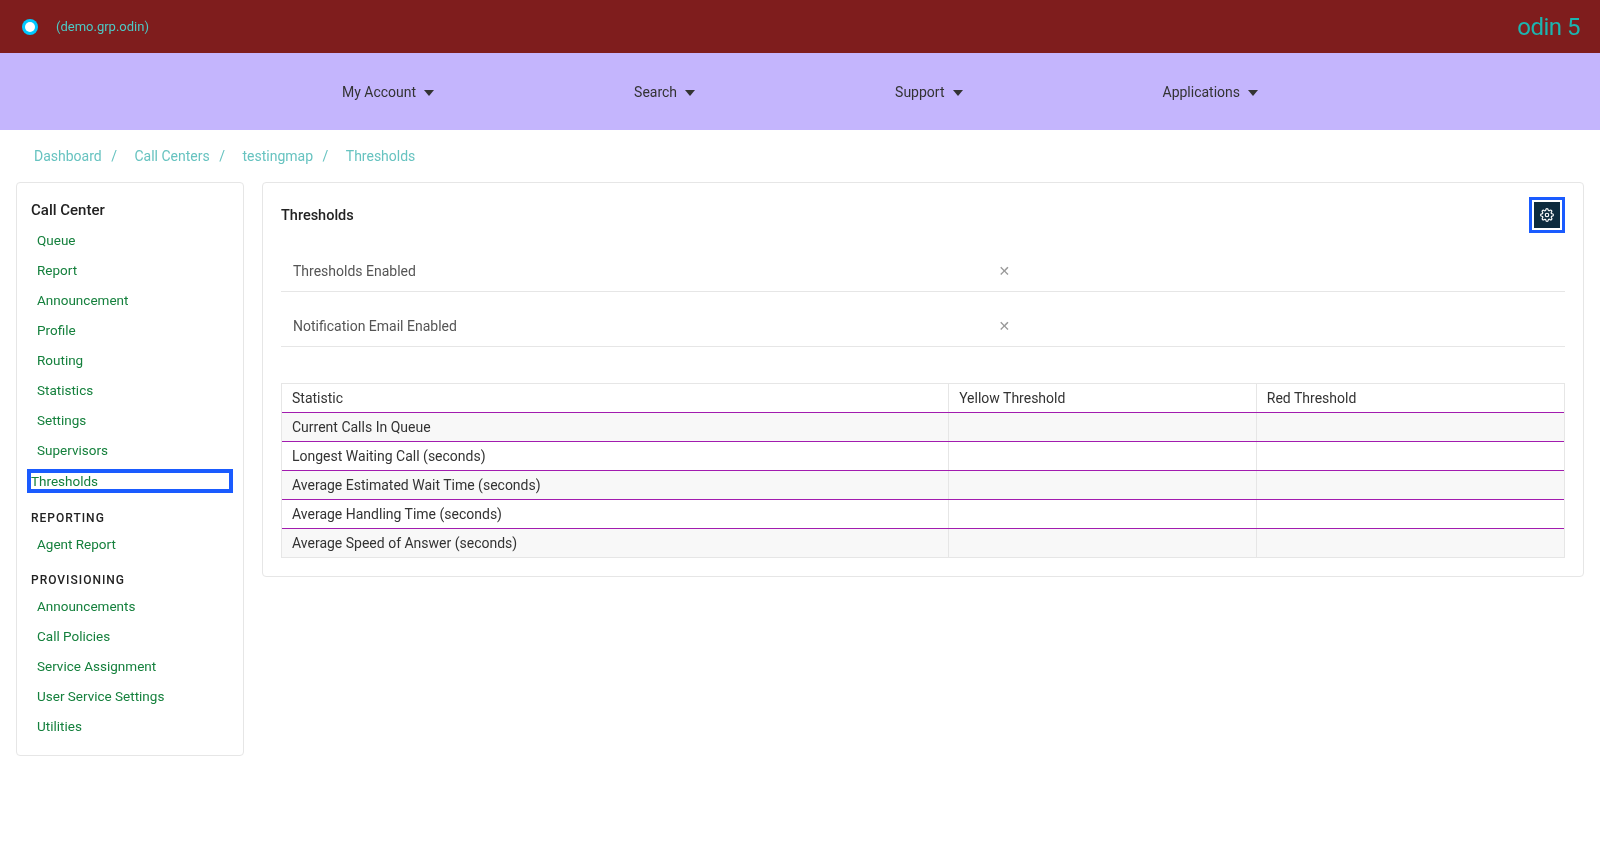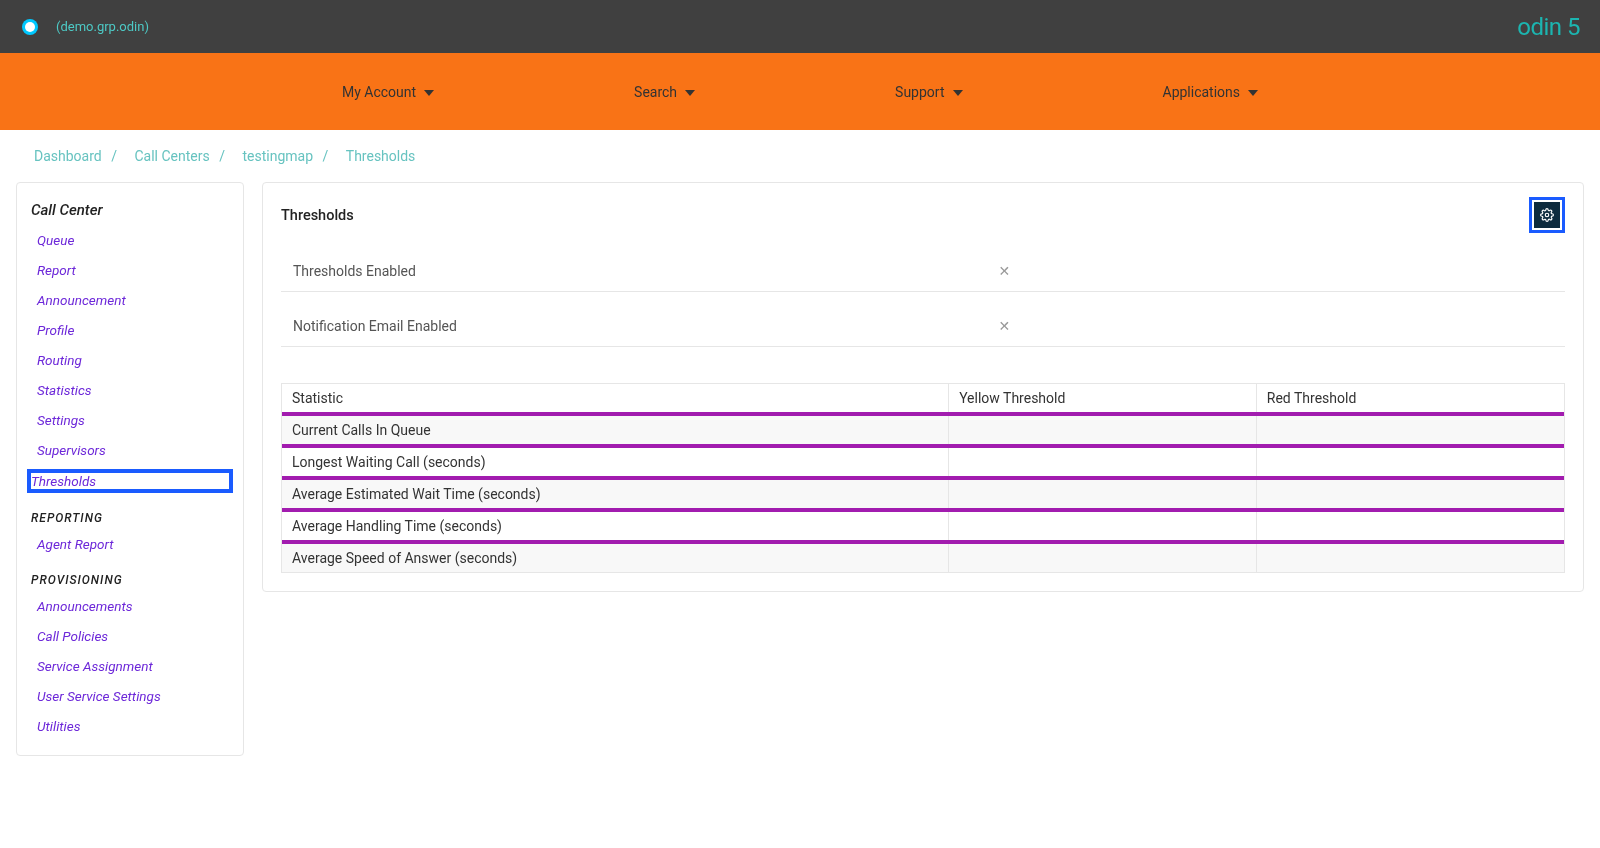--- a/index.html
+++ b/index.html
@@ -1,46 +1,46 @@
 <!DOCTYPE html>
 <html><head>
   <meta charset="utf-8">
   <style>
     * { margin: 0; padding: 0; box-sizing: border-box; font-family: -apple-system, BlinkMacSystemFont, "Segoe UI", Roboto, Helvetica, Arial, sans-serif; }
     body { background: #fff; color: #333; font-size: 14px; }
-    .topbar { background: #404040; height: 53px; display: flex; align-items: center; justify-content: space-between; padding: 0 20px 0 22px; }
+    .topbar { background: #7f1d1d; height: 53px; display: flex; align-items: center; justify-content: space-between; padding: 0 20px 0 22px; }
     .topbar-left { display: flex; align-items: center; gap: 18px; }
     .topbar-dot { width: 16px; height: 16px; border-radius: 50%; background: #00c8ff; display:flex; align-items:center; justify-content:center;}
     .topbar-dot-inner { width:10px; height:10px; border-radius:50%; background:#fff;}
     .topbar-env { color: #4dc9c5; font-size: 13px; }
     .topbar-brand { color: #1cb5b0; font-size: 24px; font-weight: 400; letter-spacing: -0.5px;}
-    .menu-bar { background: #f97316; height: 77px; display: flex; align-items: center; justify-content: center; gap: 200px; }
+    .menu-bar { background: #c4b5fd; height: 77px; display: flex; align-items: center; justify-content: center; gap: 200px; }
     .menu-item { display: flex; align-items: center; gap: 8px; color: #333; font-size: 14px; cursor: pointer; }
     .chevron-down { width: 0; height: 0; border-left: 5px solid transparent; border-right: 5px solid transparent; border-top: 6px solid #333; margin-top:2px;}
     .breadcrumb { padding: 18px 26px; font-size: 14px; }
     .breadcrumb a { color: #67c3c0; text-decoration: none; margin-left: 8px; }
     .breadcrumb .sep { color: #67c3c0; margin: 0 6px; }
     .content-wrap { display: flex; gap: 18px; padding: 0 16px 20px 16px; align-items: flex-start; }
-    .sidebar { width: 228px; border: 1px solid #e6e6e6; border-radius: 4px; background: #fff; padding: 14px 0 14px 0; font-style: italic; }
+    .sidebar { width: 228px; border: 1px solid #e6e6e6; border-radius: 4px; background: #fff; padding: 14px 0 14px 0; }
     .sidebar-title { font-size: 15px; font-weight: 500; color: #222; padding: 4px 14px 6px 14px; }
     .sidebar-section { font-size: 12px; color: #222; letter-spacing: 1px; padding: 14px 14px 4px 14px; font-weight:500;}
-    .sidebar-item { display: block; padding: 7px 20px; color: #6d28d9; font-size: 13.5px; cursor: pointer; }
+    .sidebar-item { display: block; padding: 7px 20px; color: #15803d; font-size: 13.5px; cursor: pointer; }
     .sidebar-item.active-wrap { margin: 4px 10px; border: 4px solid #1a5bff; padding:0; }
     .main-panel { flex: 1; border: 1px solid #e6e6e6; border-radius: 4px; background: #fff; }
     .panel-header { display: flex; justify-content: space-between; align-items: center; padding: 14px 18px 4px 18px; }
     .panel-title { font-weight: 500; font-size: 14.5px; color: #222; }
     .gear-wrap { border: 3px solid #1a5bff; padding: 2px; }
     .gear-btn { background:#0d2b3e; width:26px; height:26px; display:flex; align-items:center; justify-content:center; cursor:pointer;}
     .gear-icon { width:14px; height:14px; }
     .status-row { margin: 16px 18px 0 18px; padding: 10px 12px 12px 12px; border-bottom: 1px solid #e6e6e6; display: flex; align-items: flex-end; }
     .status-label { color: #555; font-size: 14px; flex: 0 0 56%; }
     .status-x { color: #999; font-size: 14px; font-weight:400;}
     .table-wrap { margin: 36px 18px 18px 18px; border: 1px solid #e6e6e6; }
     .data-table { width: 100%; border-collapse: collapse; font-size: 14px; }
-    .data-table th, .data-table td { text-align: left; padding: 6px 10px; border-bottom: 4px solid #a21caf; }
+    .data-table th, .data-table td { text-align: left; padding: 6px 10px; border-bottom: 1px solid #a21caf; }
     .data-table th { font-weight: 400; color: #333; background:#fff; }
     .data-table th:nth-child(2), .data-table th:nth-child(3),
     .data-table td:nth-child(2), .data-table td:nth-child(3) { border-left: 1px solid #e6e6e6; }
     .data-table tbody tr:nth-child(odd) { background: #f8f8f8; }
     .data-table tbody tr:last-child td { border-bottom: none; }
     .data-table th:nth-child(1), .data-table td:nth-child(1) { width: 52%; }
     .data-table th:nth-child(2), .data-table td:nth-child(2) { width: 24%; }
     .data-table th:nth-child(3), .data-table td:nth-child(3) { width: 24%; }
   </style>
 </head>

